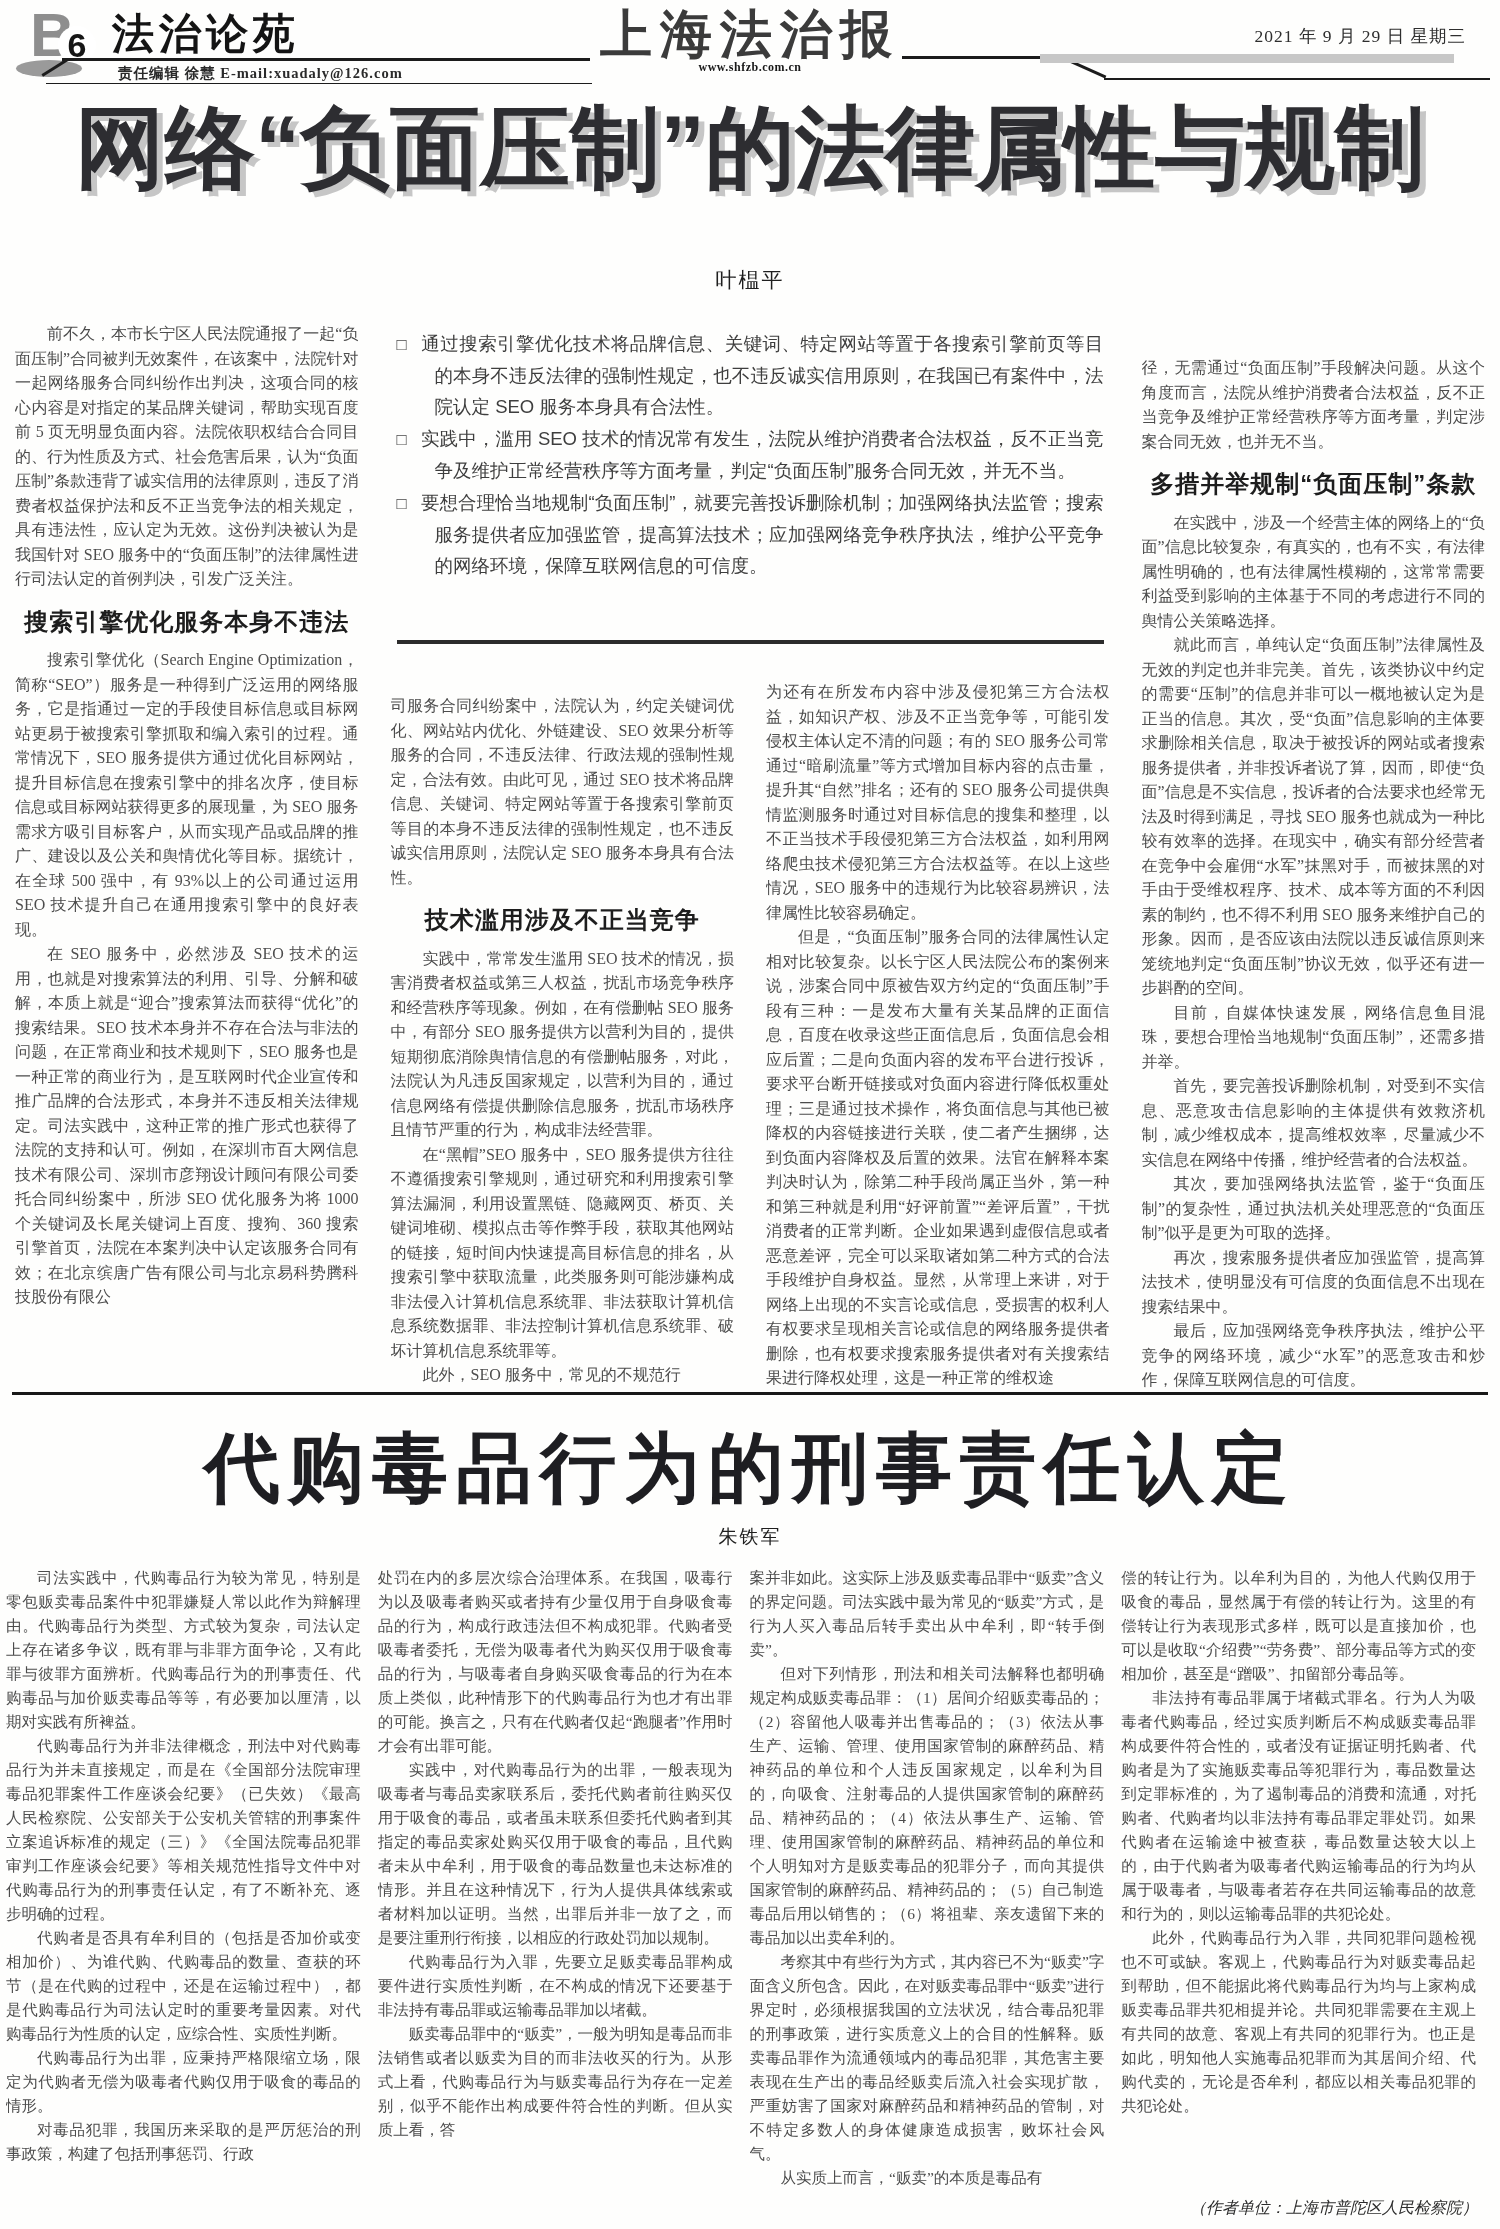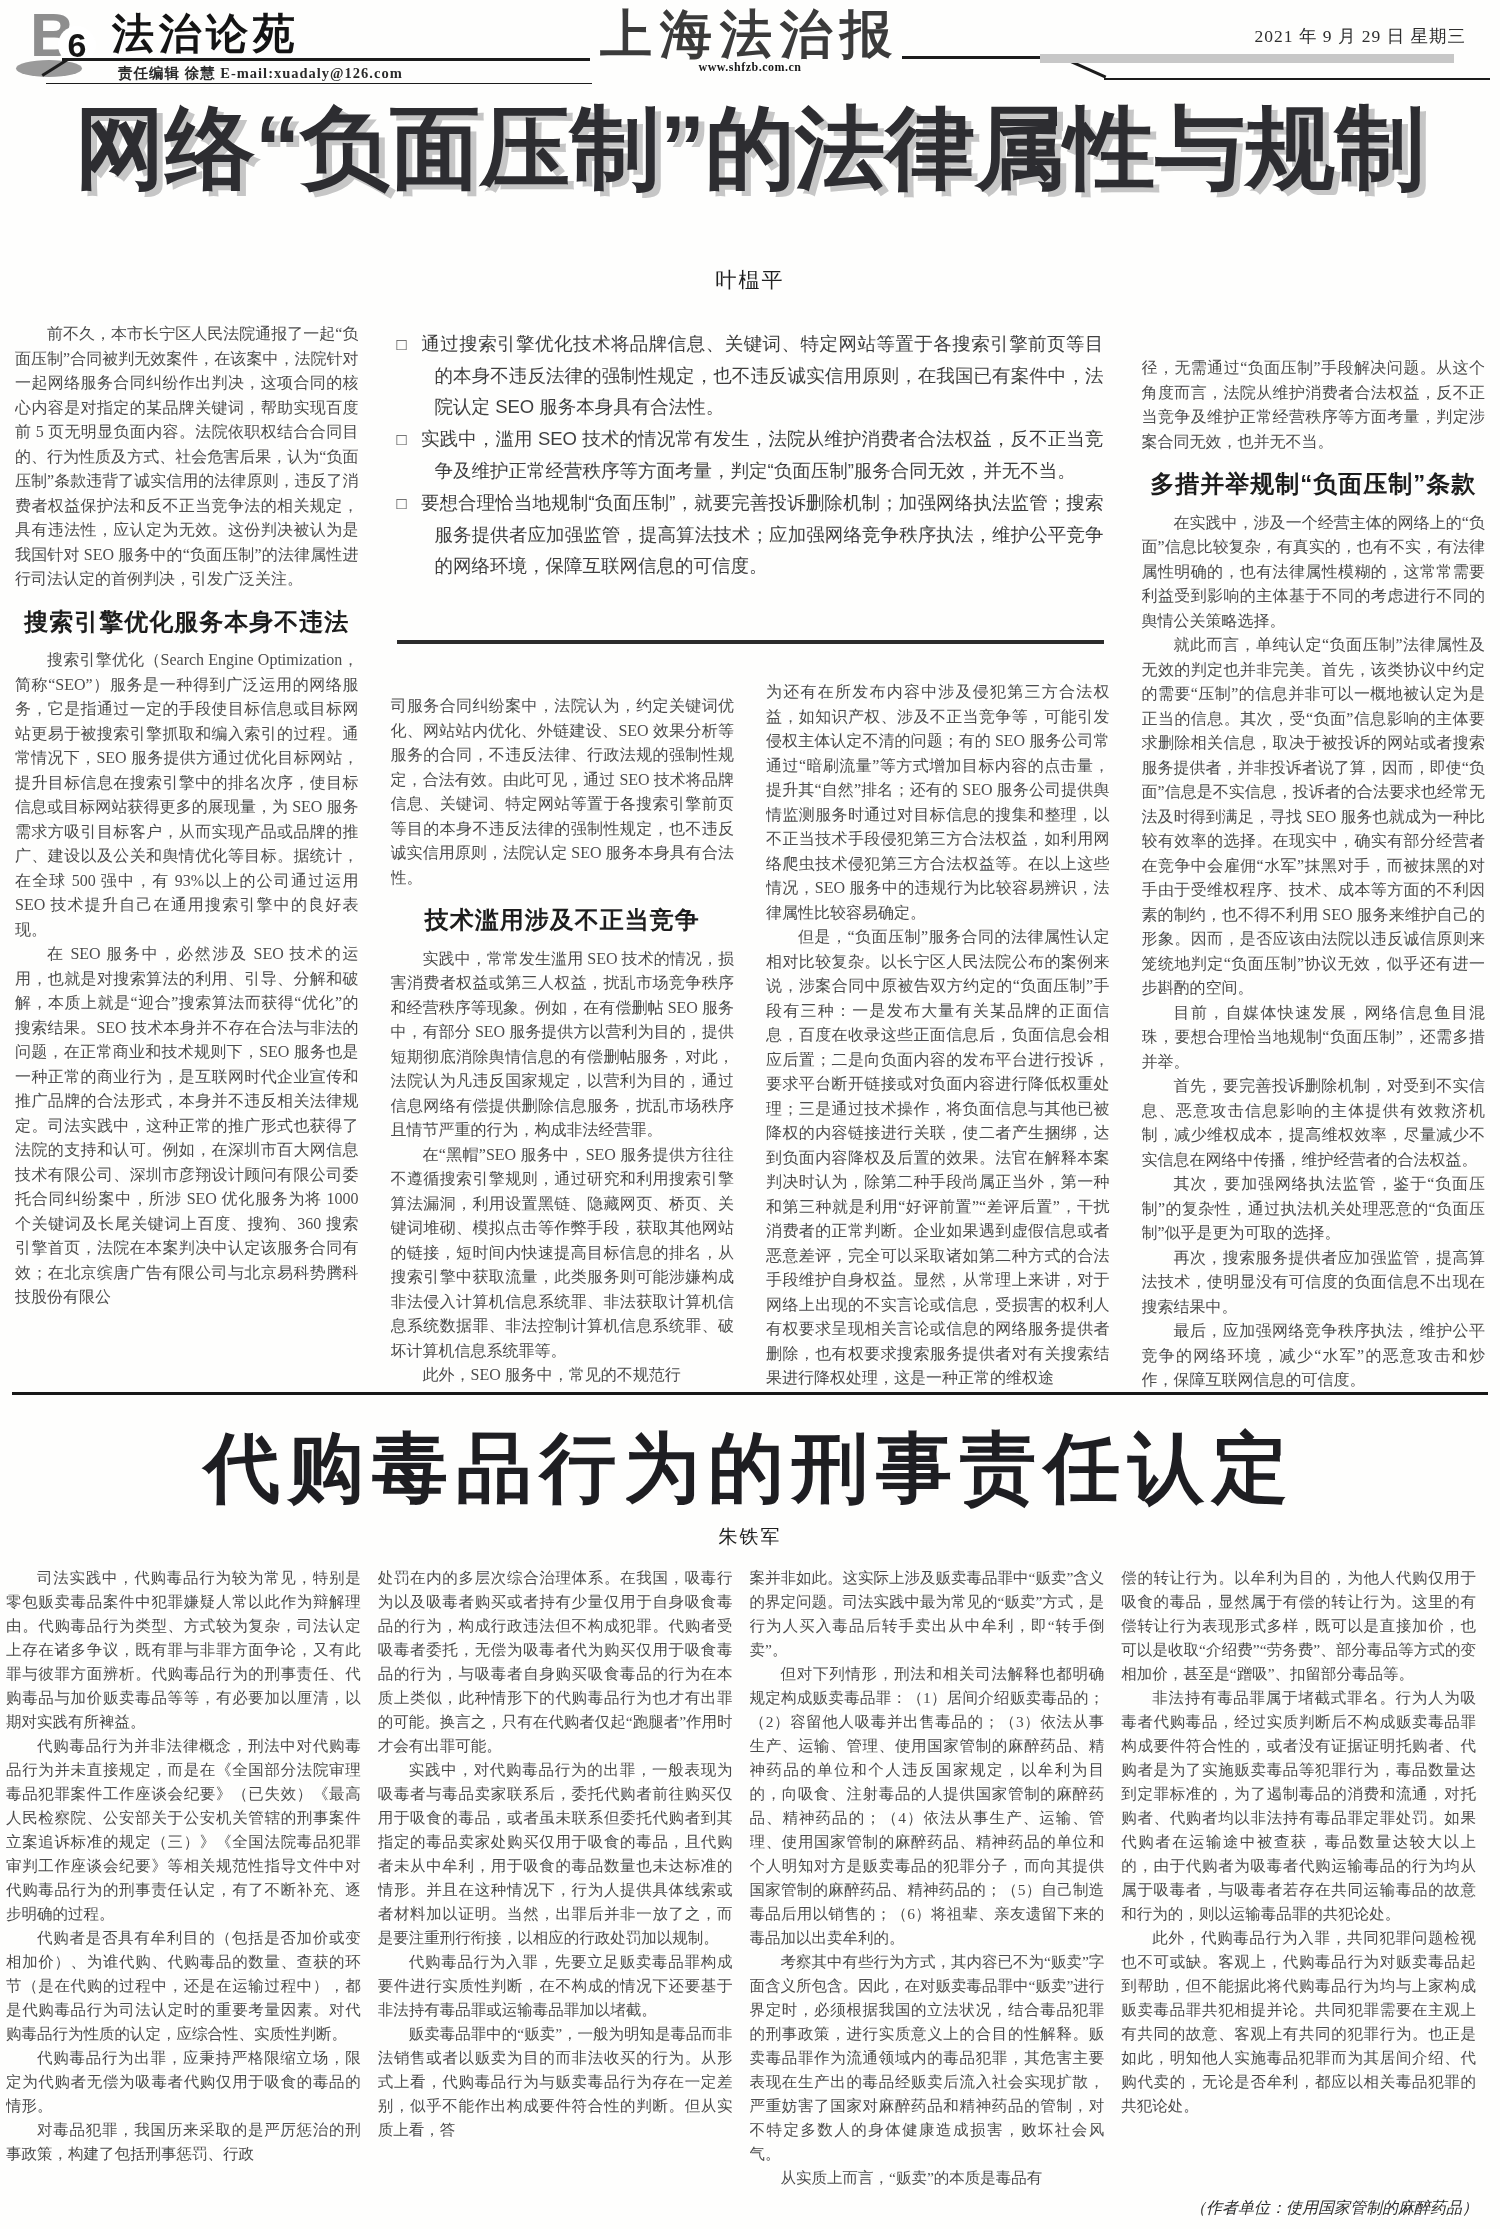--- a/index.html
+++ b/index.html
@@ -178,15 +178,15 @@
       <p>从实质上而言，“贩卖”的本质是毒品有</p>
     </div>
 
     <div class="col">
       <p class="cont">偿的转让行为。以牟利为目的，为他人代购仅用于吸食的毒品，显然属于有偿的转让行为。这里的有偿转让行为表现形式多样，既可以是直接加价，也可以是收取“介绍费”“劳务费”、部分毒品等方式的变相加价，甚至是“蹭吸”、扣留部分毒品等。</p>
       <p>非法持有毒品罪属于堵截式罪名。行为人为吸毒者代购毒品，经过实质判断后不构成贩卖毒品罪构成要件符合性的，或者没有证据证明托购者、代购者是为了实施贩卖毒品等犯罪行为，毒品数量达到定罪标准的，为了遏制毒品的消费和流通，对托购者、代购者均以非法持有毒品罪定罪处罚。如果代购者在运输途中被查获，毒品数量达较大以上的，由于代购者为吸毒者代购运输毒品的行为均从属于吸毒者，与吸毒者若存在共同运输毒品的故意和行为的，则以运输毒品罪的共犯论处。</p>
       <p>此外，代购毒品行为入罪，共同犯罪问题检视也不可或缺。客观上，代购毒品行为对贩卖毒品起到帮助，但不能据此将代购毒品行为均与上家构成贩卖毒品罪共犯相提并论。共同犯罪需要在主观上有共同的故意、客观上有共同的犯罪行为。也正是如此，明知他人实施毒品犯罪而为其居间介绍、代购代卖的，无论是否牟利，都应以相关毒品犯罪的共犯论处。</p>
     </div>
   </div>
 
-  <div class="byline2">（作者单位：使用国家管制的麻醉药品）</div>
+  <div class="byline2">（作者单位：上海市普陀区人民检察院）</div>
 
 </div>
 
 </body></html>

